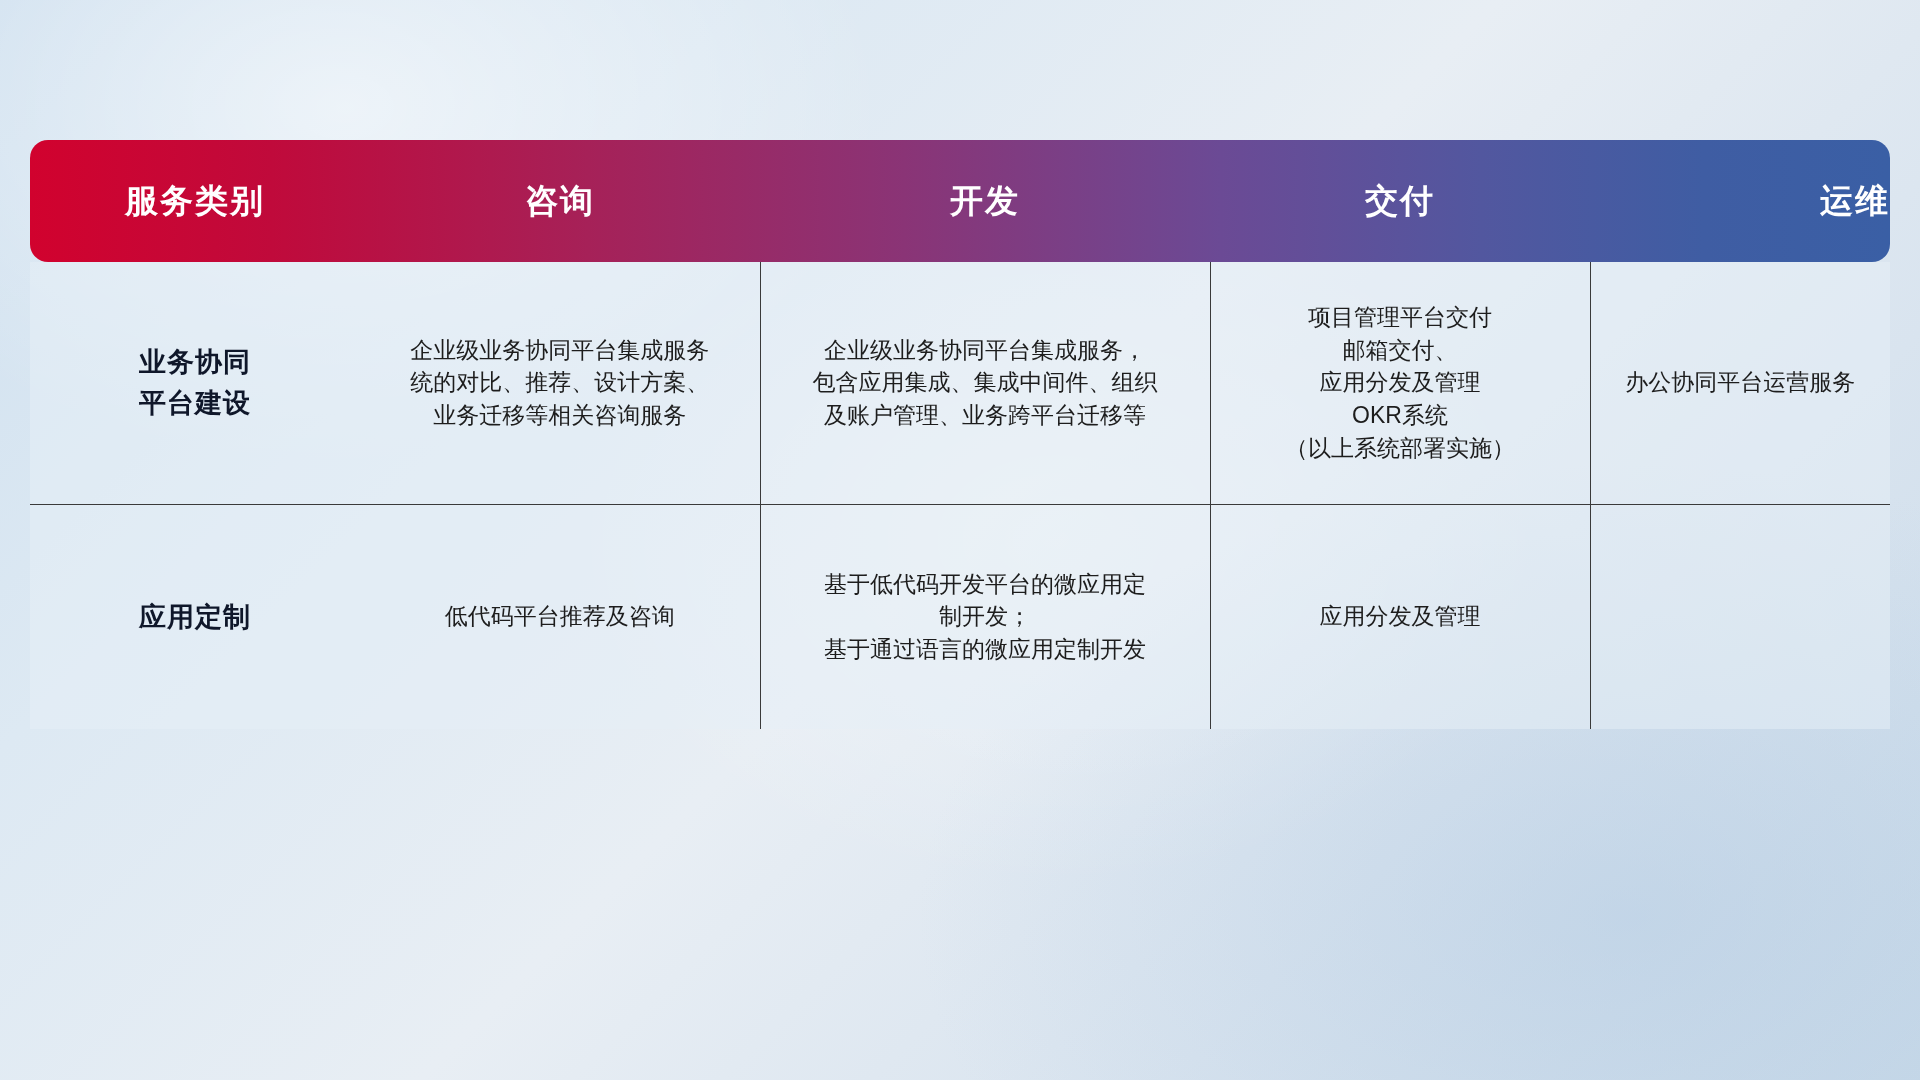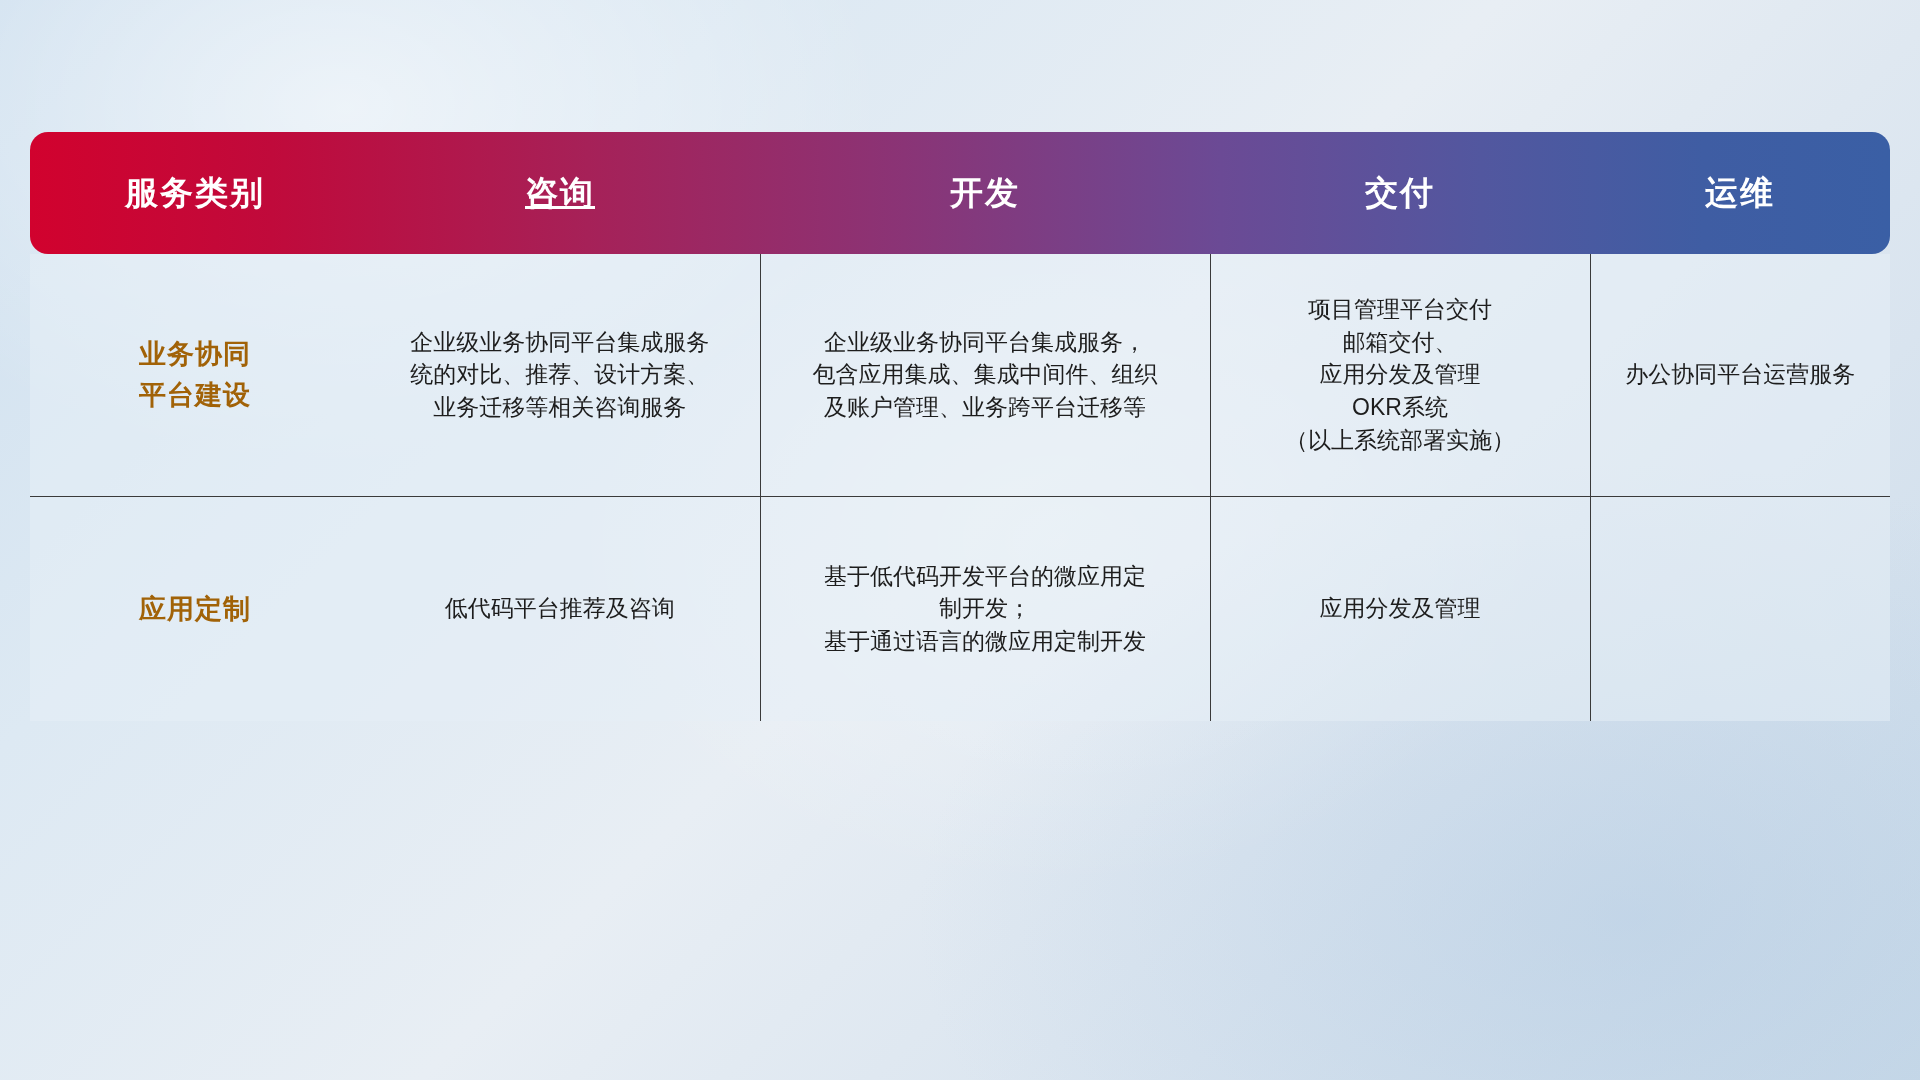--- a/index.html
+++ b/index.html
@@ -20,21 +20,21 @@
     background:
       radial-gradient(ellipse 900px 600px at 18% 10%, rgba(255,255,255,0.55), rgba(255,255,255,0) 60%),
       radial-gradient(ellipse 1100px 700px at 85% 85%, rgba(175,200,225,0.45), rgba(255,255,255,0) 65%),
       radial-gradient(ellipse 700px 500px at 55% 50%, rgba(255,255,255,0.35), rgba(255,255,255,0) 70%);
     pointer-events: none;
   }
 
   .table-wrap {
     position: absolute;
     left: 30px;
-    top: 132px;
+    top: 140px;
     width: 1860px;
   }
 
   table.matrix {
     width: 100%;
     border-collapse: collapse;
     table-layout: fixed;
   }
 
   
@@ -70,43 +70,43 @@
   }
   tbody tr:last-child td {
     border-bottom: none;
   }
   tbody td.last-col {
     border-right: none;
     margin-top: 40px;
   }
   tbody td.cat {
     border-right: none;
-    color: #a16207;
+    color: #0f172a;
     font-weight: bold;
     font-size: 27px;
     line-height: 1.5;
     letter-spacing: 1px;
   }
   .cell-line { display: block; }
   .empty { }
 </style>
 </head>
 <body>
 
 <div class="bg-wash"></div>
 
 <div class="table-wrap">
   <table class="matrix">
     <thead>
       <tr class="header-row">
         <th style="width:330px; border-top-left-radius:18px; border-bottom-left-radius:18px;">服务类别</th>
-        <th style="width:400px;text-decoration:underline;">咨询</th>
+        <th style="width:400px;">咨询</th>
         <th style="width:450px;text-align:center;">开发</th>
         <th style="width:380px;">交付</th>
-        <th style="width:300px; border-top-right-radius:18px; border-bottom-right-radius:18px;">运维</th>
+        <th style="width:300px; border-top-right-radius:18px; border-bottom-right-radius:18px;text-align:right;">运维</th>
       </tr>
     </thead>
     <tbody>
 
       <tr style="height:242px;">
         <td class="cat">
           <span class="cell-line">业务协同</span>
           <span class="cell-line">平台建设</span>
         </td>
         <td>

